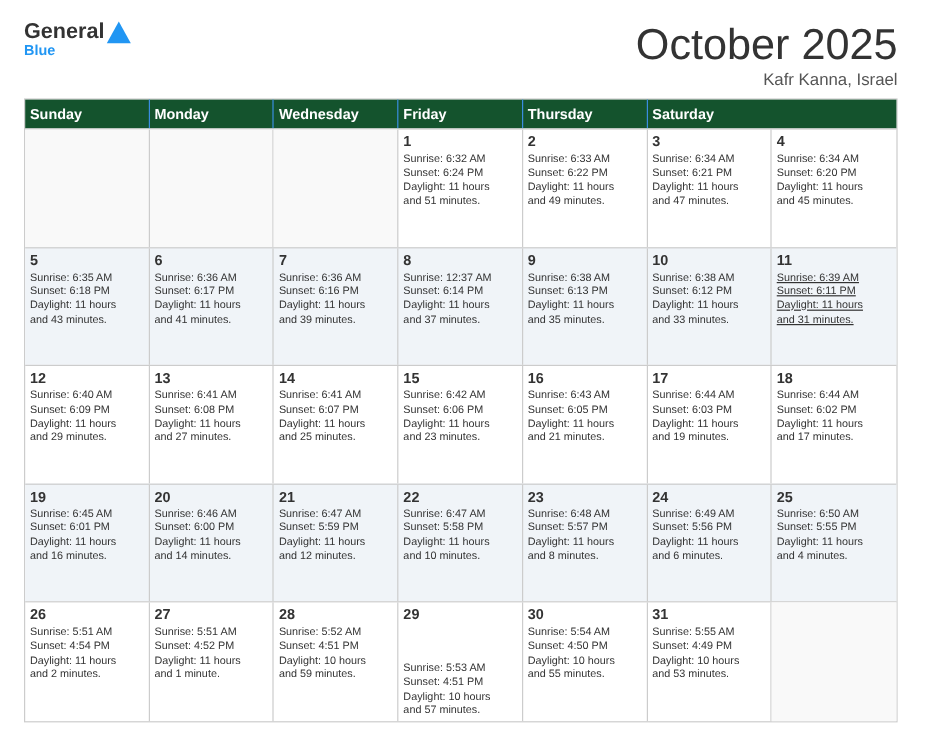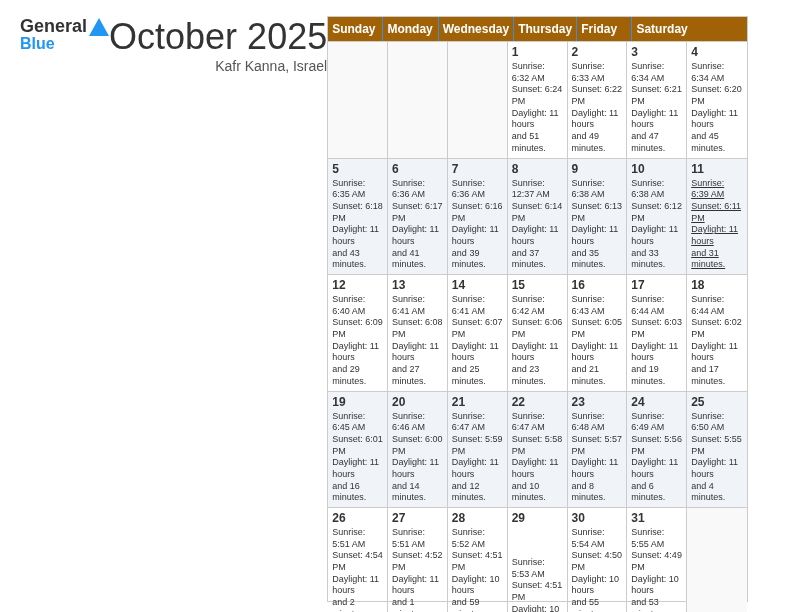--- a/index.html
+++ b/index.html
@@ -8,21 +8,21 @@
       height: 612px;
       font-family: Arial, sans-serif;
       background: #fff;
       overflow: hidden;
     }
     .page {
       width: 768px;
       height: 612px;
       padding: 16px 20px 10px 20px;
       display: flex;
-      flex-direction: row;
+      flex-direction: column;
     }
     .header {
       display: flex;
       justify-content: space-between;
       align-items: flex-start;
       margin-bottom: 8px;
     }
     .logo {
       display: flex;
       flex-direction: column;
@@ -40,21 +40,21 @@
     .logo-triangle {
       width: 0;
       height: 0;
       border-left: 10px solid transparent;
       border-right: 10px solid transparent;
       border-bottom: 18px solid #2196F3;
       margin-left: 2px;
       margin-bottom: 0;
     }
     .logo-text-blue {
-      font-size: 16px;
+      font-size: 12px;
       font-weight: bold;
       color: #2196F3;
       margin-top: -2px;
     }
     .title-block {
       text-align: right;
     }
     .month-title {
       font-size: 36px;
       font-weight: normal;
@@ -66,21 +66,21 @@
     }
     .calendar {
       flex: 1;
       display: flex;
       flex-direction: column;
       border: 1px solid #ccc;
     }
     .calendar-header {
       display: grid;
       grid-template-columns: repeat(7, 1fr);
-      background: #a16207;
+      background: #14532d;
     }
     .calendar-header-cell {
       color: #fff;
       font-size: 12px;
       font-weight: bold;
       padding: 5px 4px;
       text-align: left;
       border-right: 1px solid #3a8de0;
     }
     .calendar-header-cell:last-child {
@@ -142,22 +142,22 @@
       <div class="month-title">October 2025</div>
       <div class="subtitle">Kafr Kanna, Israel</div>
     </div>
   </div>
 
   <div class="calendar">
     <div class="calendar-header">
     <div class="calendar-header-cell">Sunday</div>
         <div class="calendar-header-cell">Monday</div>
         <div class="calendar-header-cell">Wednesday</div>
+        <div class="calendar-header-cell">Friday</div>
         <div class="calendar-header-cell">Thursday</div>
-        <div class="calendar-header-cell">Friday</div>
         <div class="calendar-header-cell">Saturday</div>
       </div>
     <div class="calendar-body">
     <div class="calendar-row">
           <div class="calendar-cell empty-cell"></div>
           <div class="calendar-cell empty-cell"></div>
           <div class="calendar-cell empty-cell"></div>
           <div class="calendar-cell">
             <div class="cell-day">1</div>
             <div class="cell-info" style="white-space: pre-line;">Sunrise: 6:32 AM

